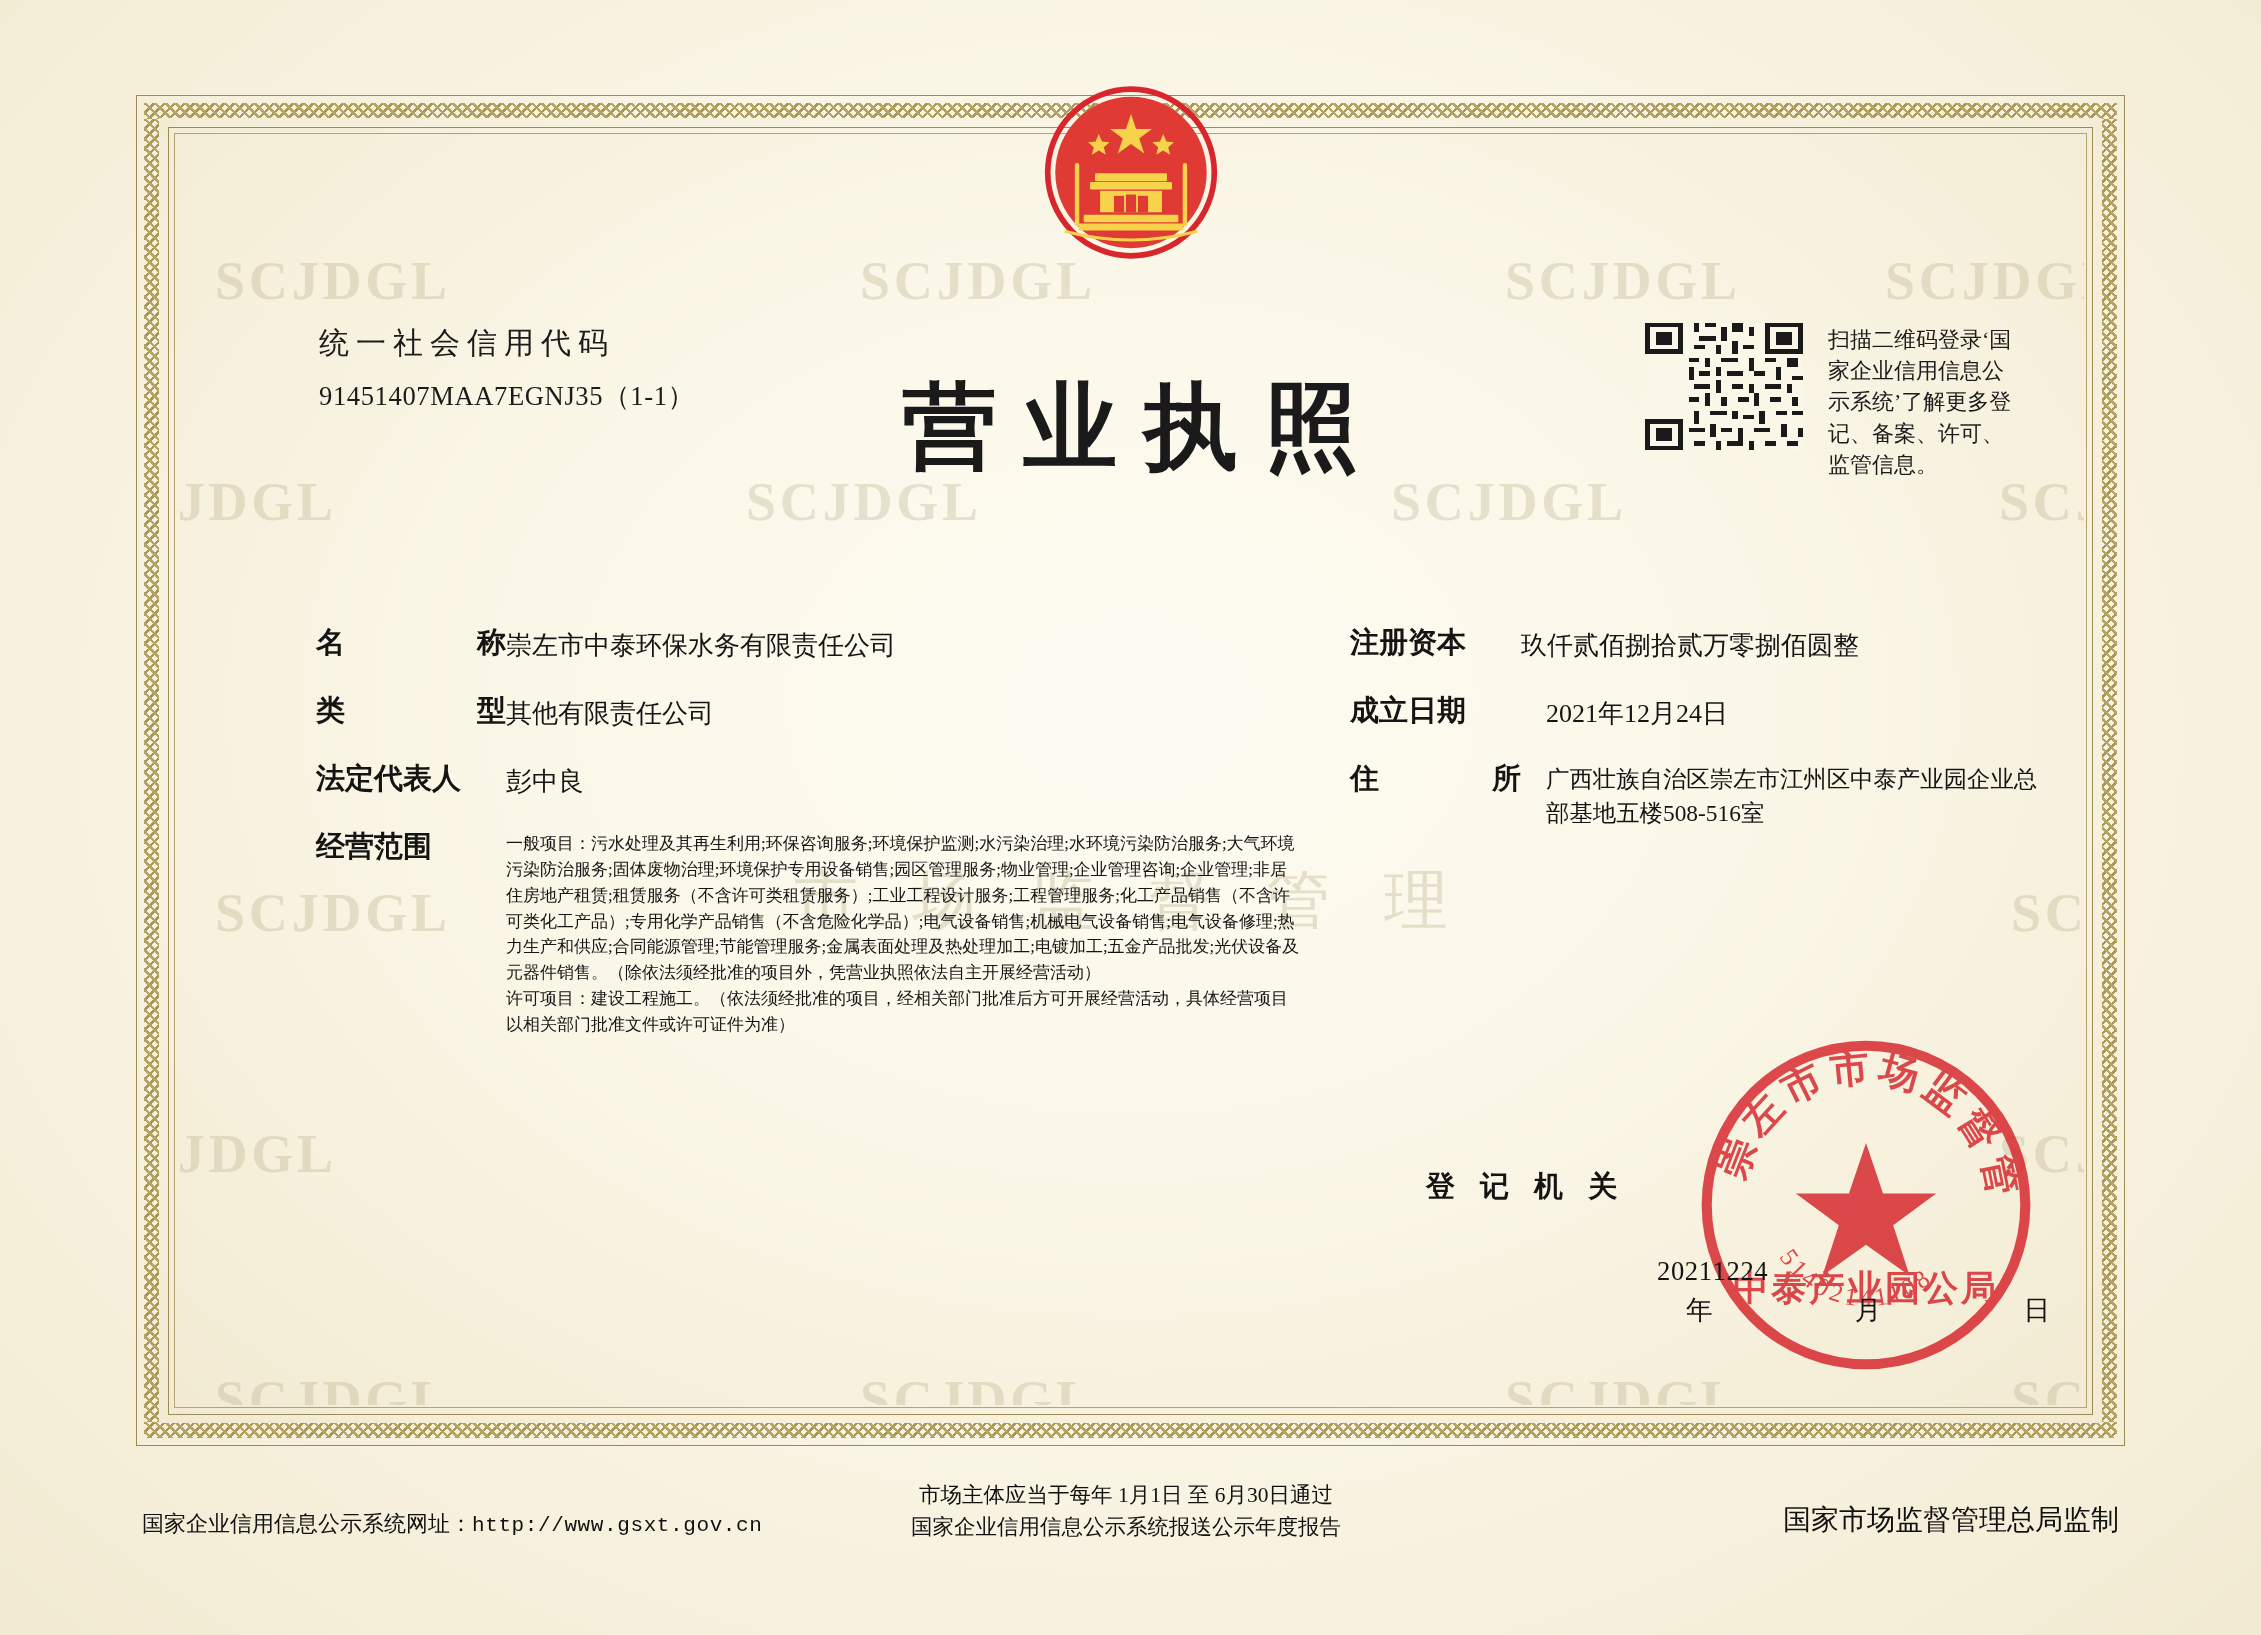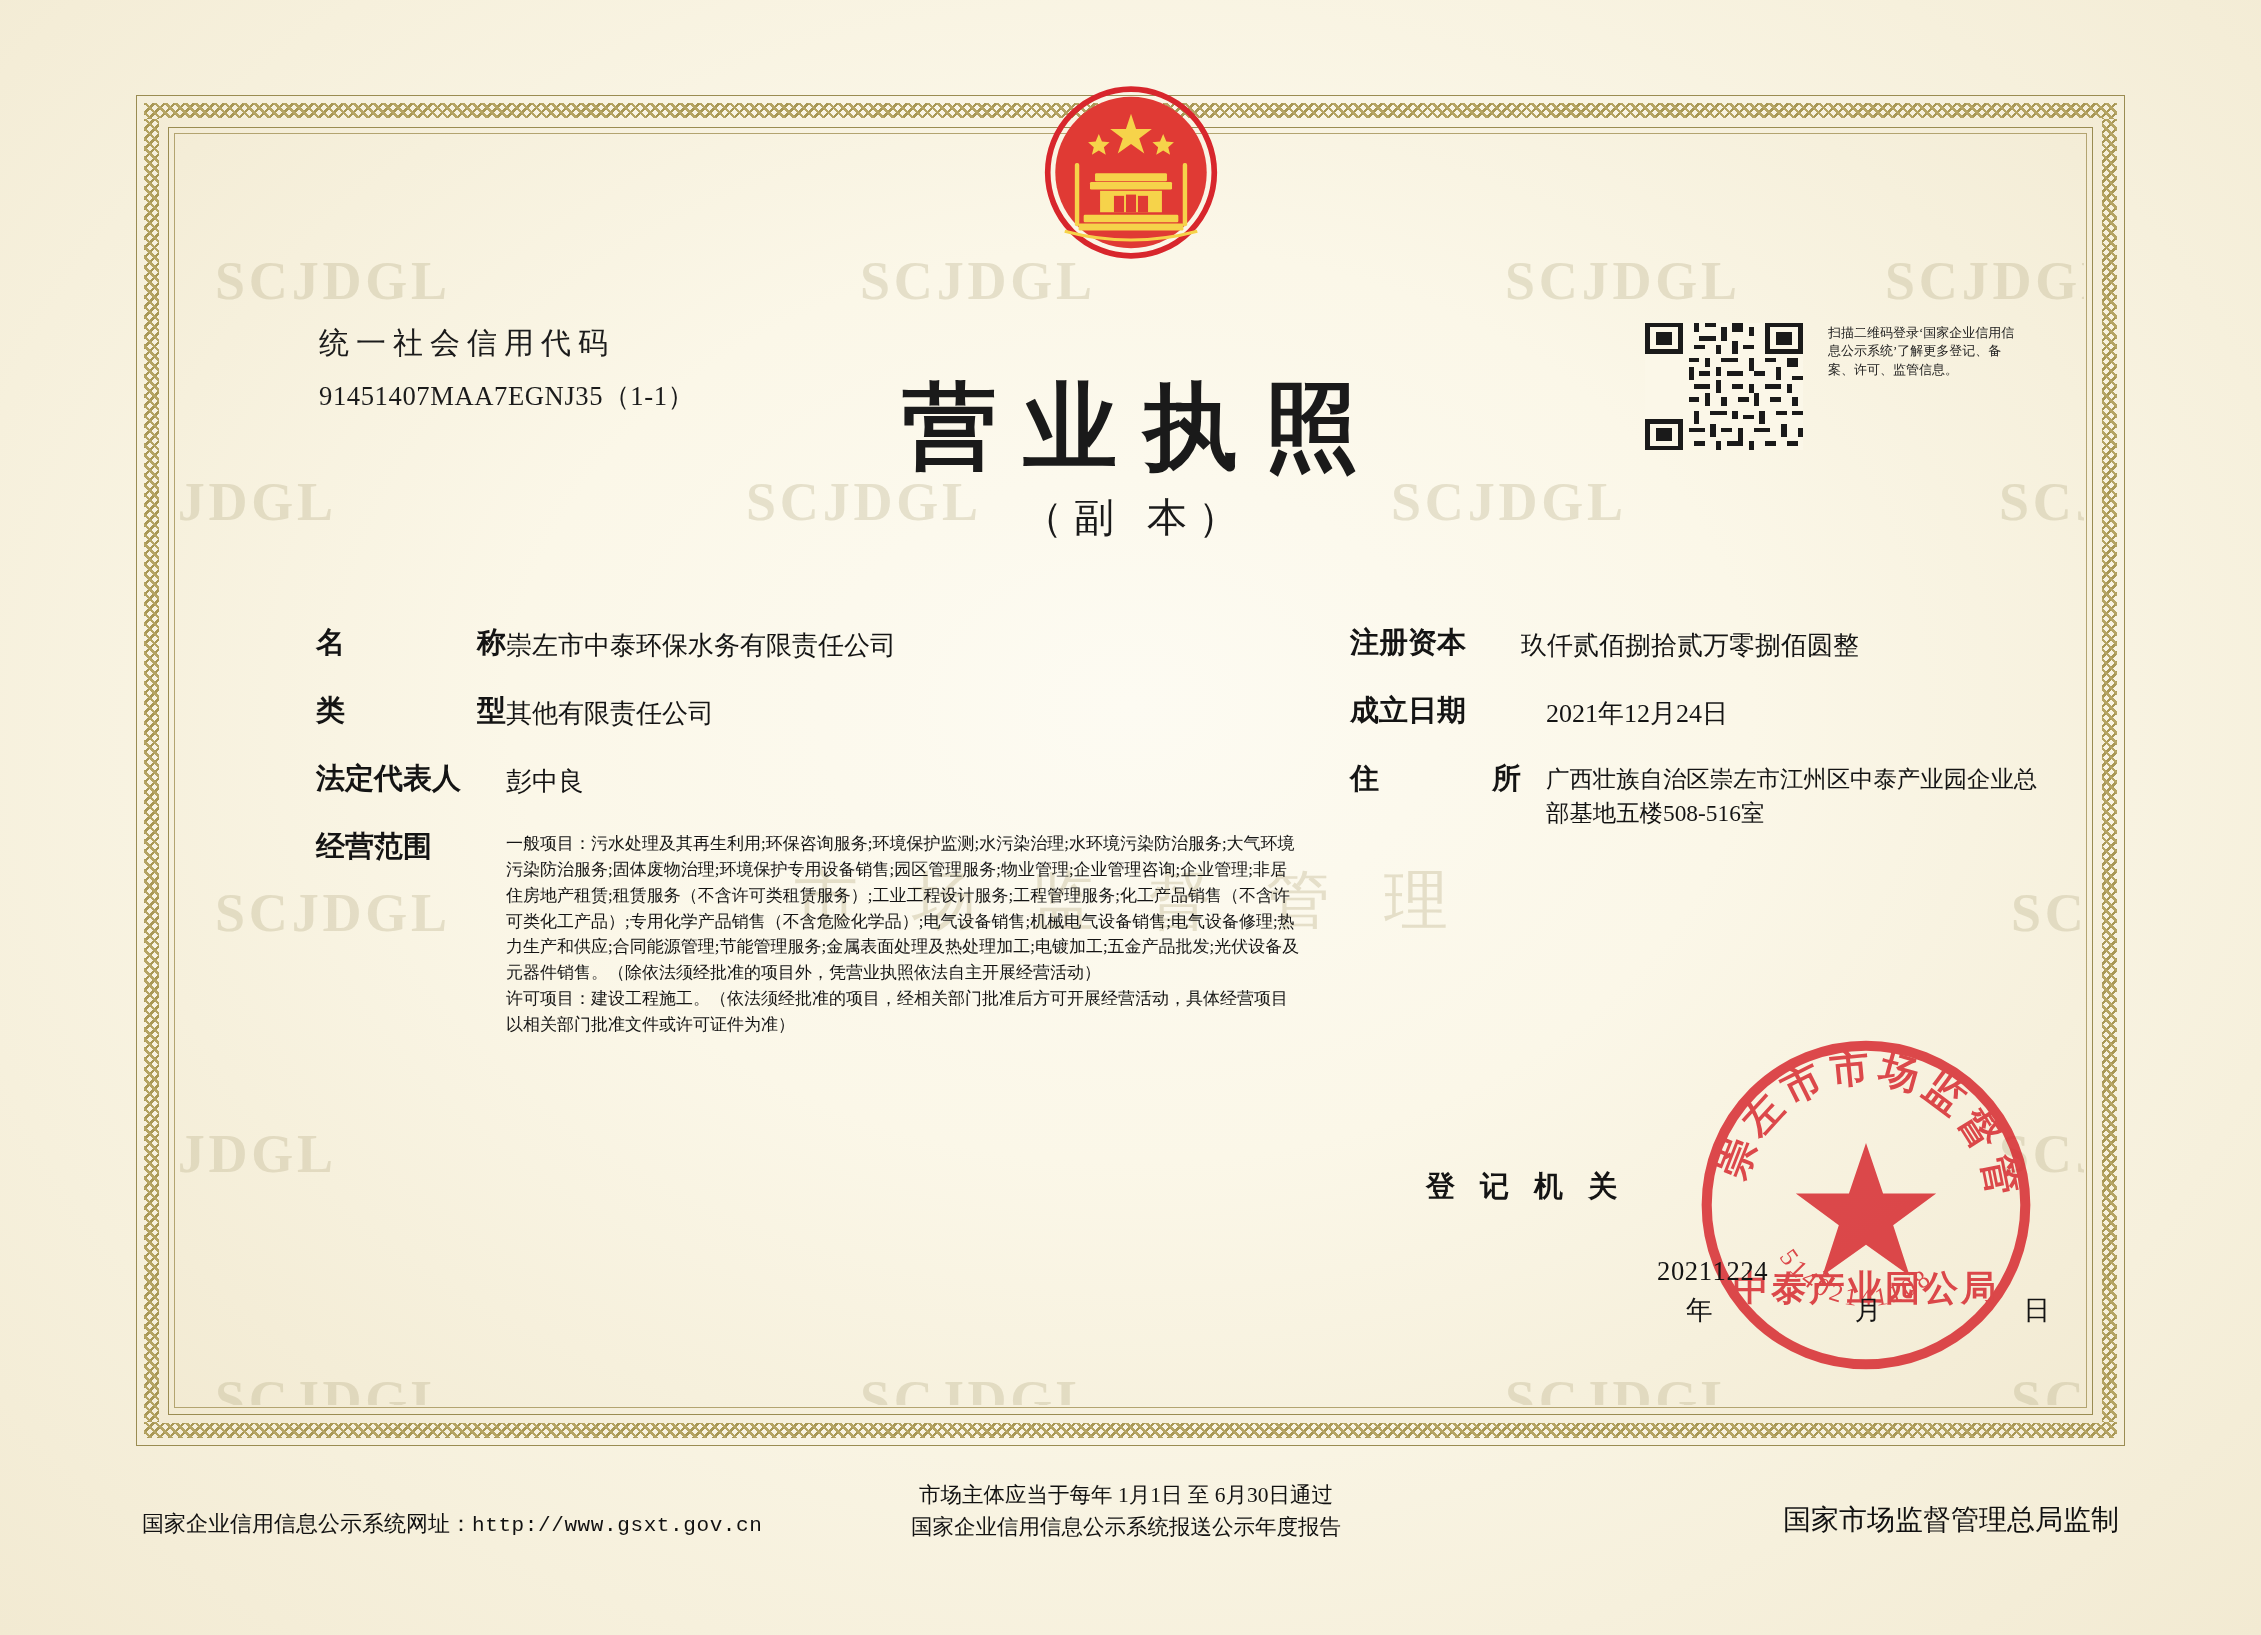--- a/index.html
+++ b/index.html
@@ -144,21 +144,21 @@
     left: 1645px;
     top: 323px;
     width: 158px;
     height: 127px;
   }
   .qr-note {
     position: absolute;
     left: 1828px;
     top: 324px;
     width: 196px;
-    font-size: 13px;
+    font-size: 22px;
     line-height: 1.42;
     color: #1b1b1b;
     letter-spacing: 0px;
     font-family: "Liberation Serif", serif;
   }
 
   
   .fields-left {
     position: absolute;
     left: 316px;
@@ -353,21 +353,20 @@
       </g>
     </svg>
   </div>
 
   <div class="credit-code">
     <div class="label">统一社会信用代码</div>
     <div class="value">91451407MAA7EGNJ35（1-1）</div>
   </div>
 
   <div class="title">营业执照</div>
-  <div class="subtitle">（副 本）</div>
 
   <div class="qr-wrap">
     <svg viewBox="0 0 29 29" width="158" height="127" preserveAspectRatio="none" shape-rendering="crispEdges">
       <rect width="29" height="29" fill="#fbf7e8"></rect>
       <g fill="#1a1a1a">
         <rect x="0" y="0" width="7" height="1"></rect>
           <rect x="0" y="6" width="7" height="1"></rect>
         <rect x="0" y="0" width="1" height="7"></rect>
           <rect x="6" y="0" width="1" height="7"></rect>
         <rect x="2" y="2" width="3" height="3"></rect>

